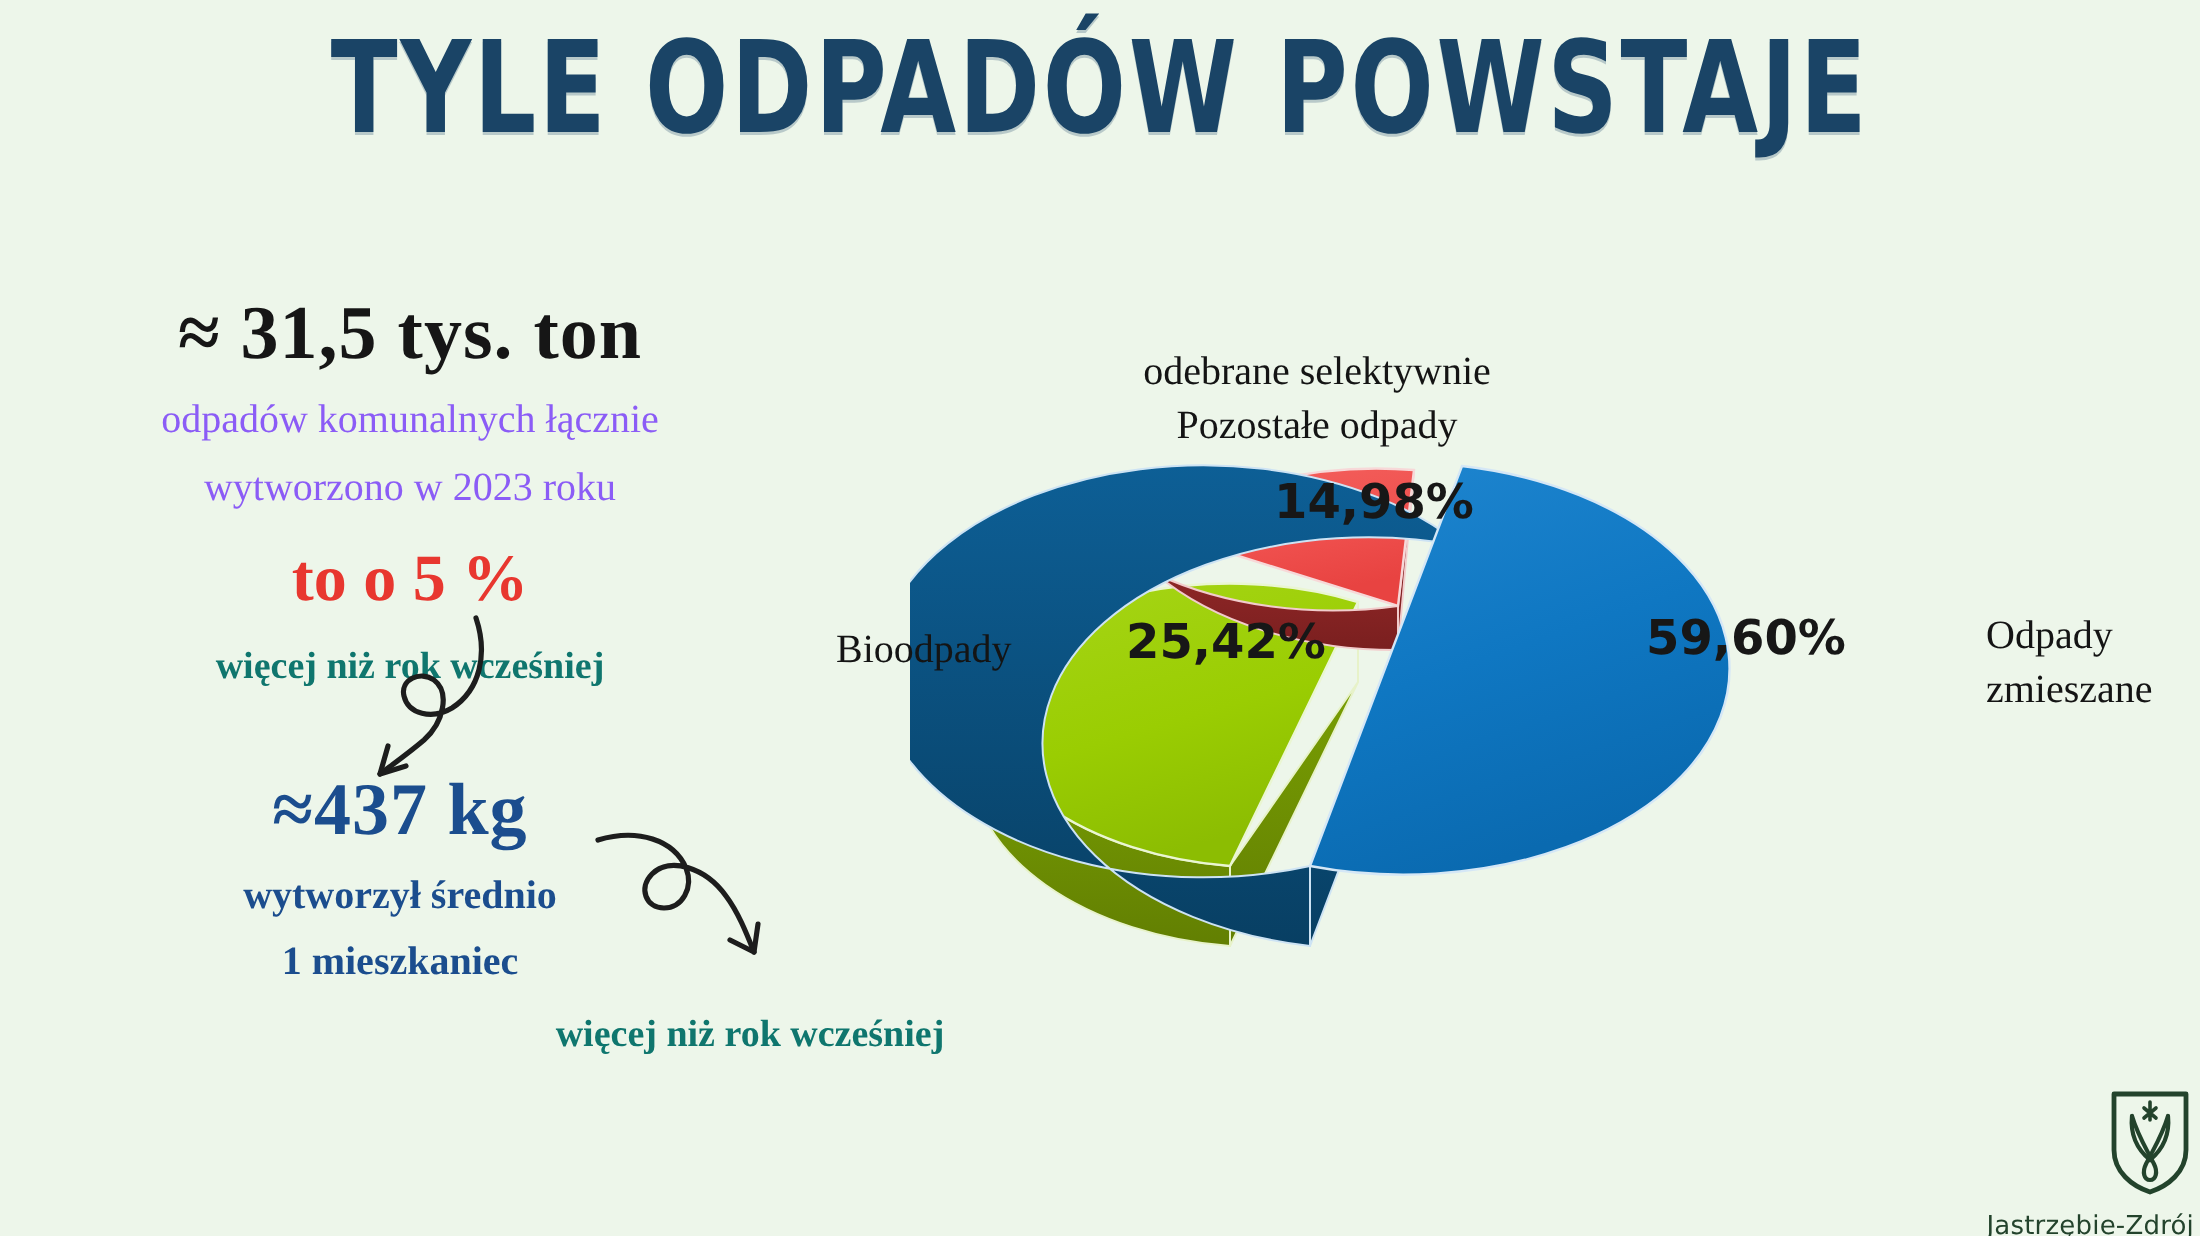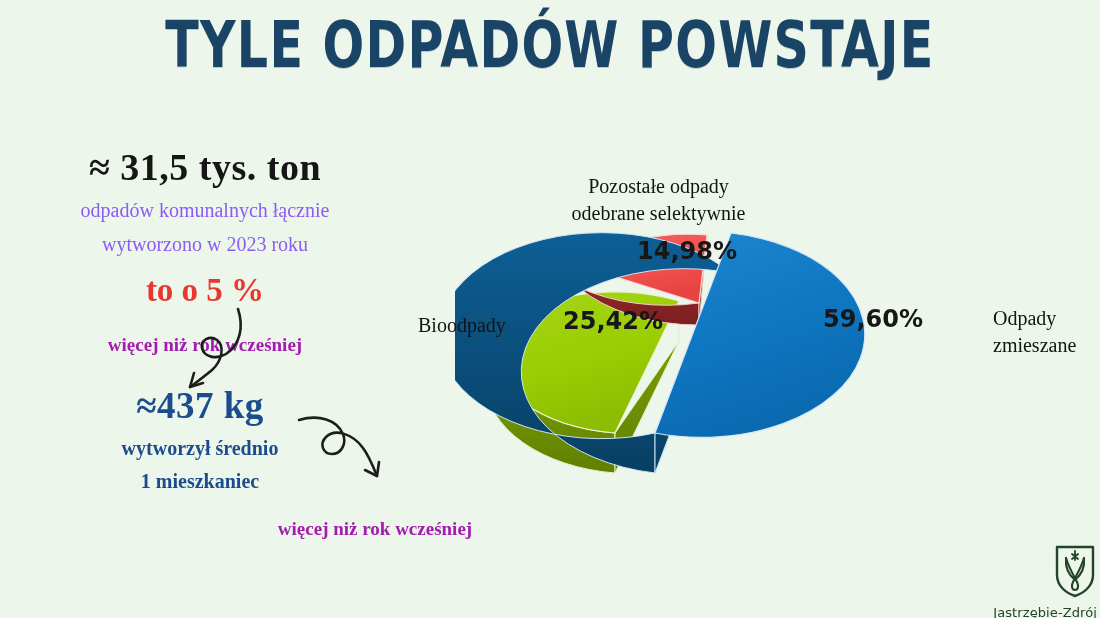--- a/index.html
+++ b/index.html
@@ -70,22 +70,22 @@
   .big-red {
     font-size: 33px;
     font-weight: bold;
     color: #e8372f;
     margin-top: 11px;
     white-space: nowrap;
   }
   .sub-red {
     font-size: 19px;
     font-weight: bold;
-    color: #a21caf;
-    margin-top: 22px;
+    color: #0f766e;
+    margin-top: 11px;
     white-space: nowrap;
   }
 
   #stat-kg {
     left: 75px;
     top: 382px;
     width: 250px;
   }
   .big-blue {
     font-size: 37px;
@@ -265,22 +265,22 @@
         <path d="M276 38 A163 103 0 1 1 200 238 Z" fill="url(#gblue)" stroke="#d5e7f6" stroke-width="1.2"></path>
       </g>
     </svg>
 
     <div class="slice-value" id="value-blue">59,60%</div>
     <div class="slice-value" id="value-green">25,42%</div>
     <div class="slice-value" id="value-red">14,98%</div>
   </div>
 
   <div class="pie-label" id="label-red">
+    <div>odebrane selektywnie</div>
     <div>Pozostałe odpady</div>
-    <div>odebrane selektywnie</div>
   </div>
   <div class="pie-label" id="label-green">Bioodpady</div>
   <div class="pie-label" id="label-blue">
     <div>Odpady</div>
     <div>zmieszane</div>
   </div>
 
   <div id="logo">
     <svg width="44" height="54" viewBox="0 0 44 54">
       <path d="M4 3 H40 V31 C40 42 31 49 22 52 C13 49 4 42 4 31 Z" fill="none" stroke="#23432c" stroke-width="2.4" stroke-linejoin="round"></path>

